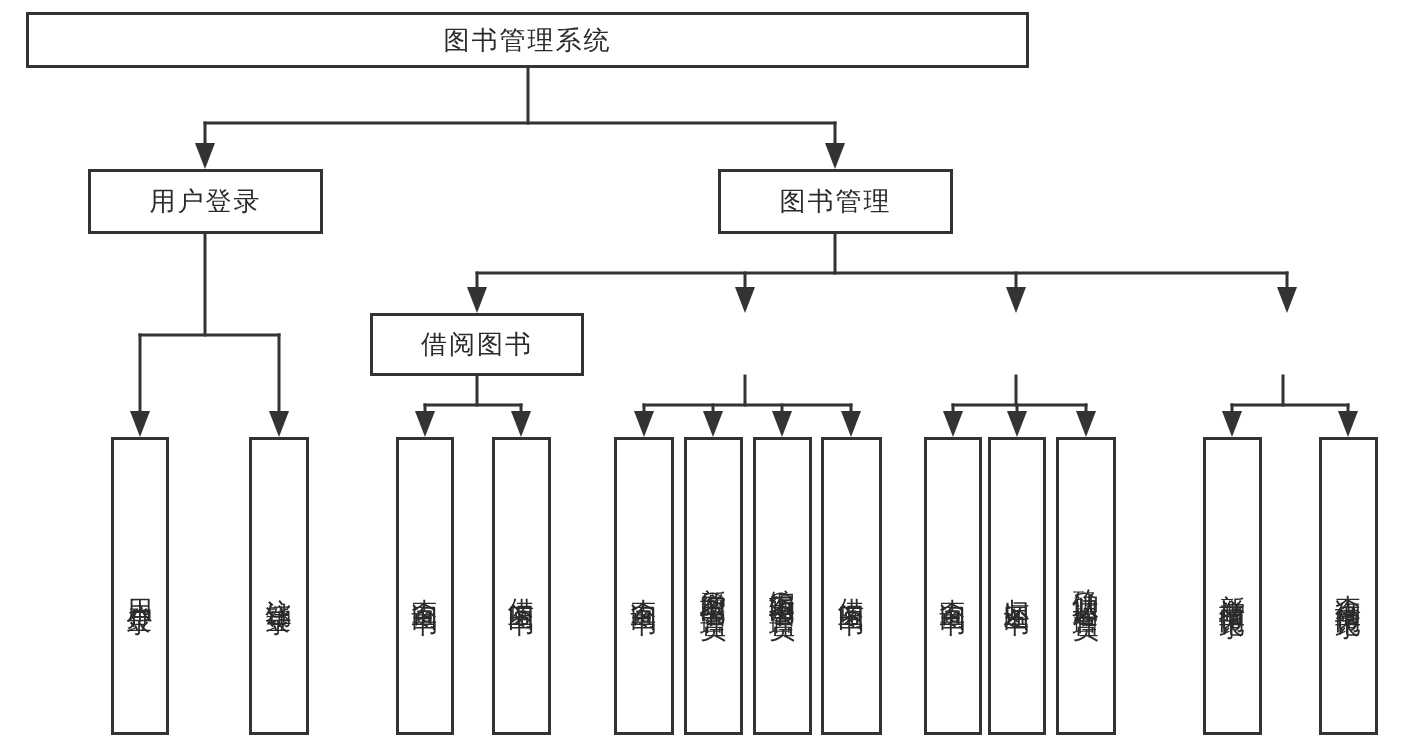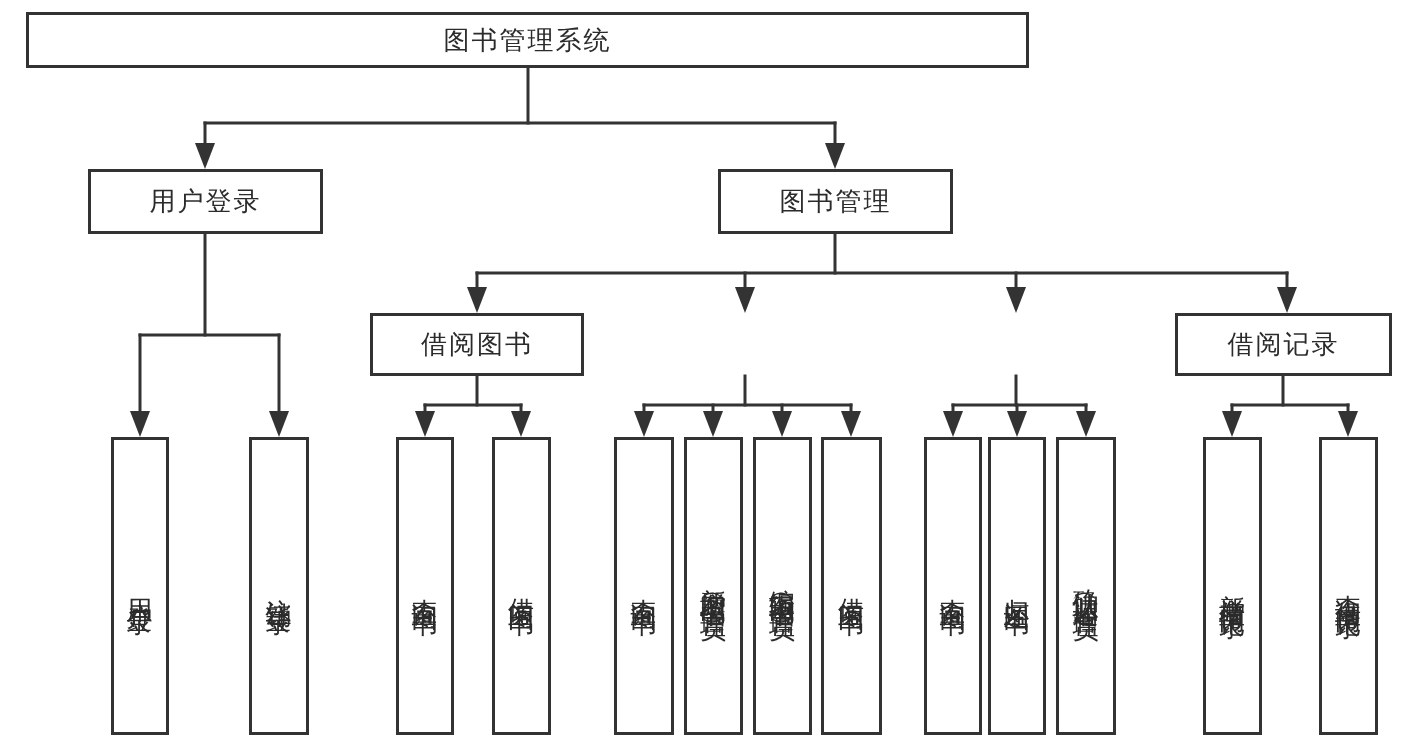--- a/index.html
+++ b/index.html
@@ -101,21 +101,20 @@
       <polygon points="1216,411 1236,411 1226,437" fill="#333333"></polygon>
       <polygon points="1332,411 1352,411 1342,437" fill="#333333"></polygon>
     </svg>
 
   <div class="hbox" style="left:20px;top:12px;width:1003px;height:56px">图书管理系统</div>
 
   <div class="hbox" style="left:82px;top:169px;width:235px;height:65px">用户登录</div>
   <div class="hbox" style="left:712px;top:169px;width:235px;height:65px">图书管理</div>
 
   <div class="hbox" style="left:364px;top:313px;width:214px;height:63px">借阅图书</div>
-  <div class="hbox" style="left:1169px;top:313px;width:217px;height:63px">借阅记录</div>
 
   <div class="vbox" style="left:105px;top:437px;width:58px">用户登录</div>
   <div class="vbox" style="left:243px;top:437px;width:60px">注销登录</div>
 
   <div class="vbox" style="left:390px;top:437px;width:58px">查询图书</div>
   <div class="vbox" style="left:486px;top:437px;width:59px">借阅图书</div>
 
   <div class="vbox" style="left:608px;top:437px;width:60px">查询图书</div>
   <div class="vbox" style="left:678px;top:437px;width:59px">新增图书（管理员）</div>
   <div class="vbox" style="left:747px;top:437px;width:59px">编辑图书（管理员）</div>

